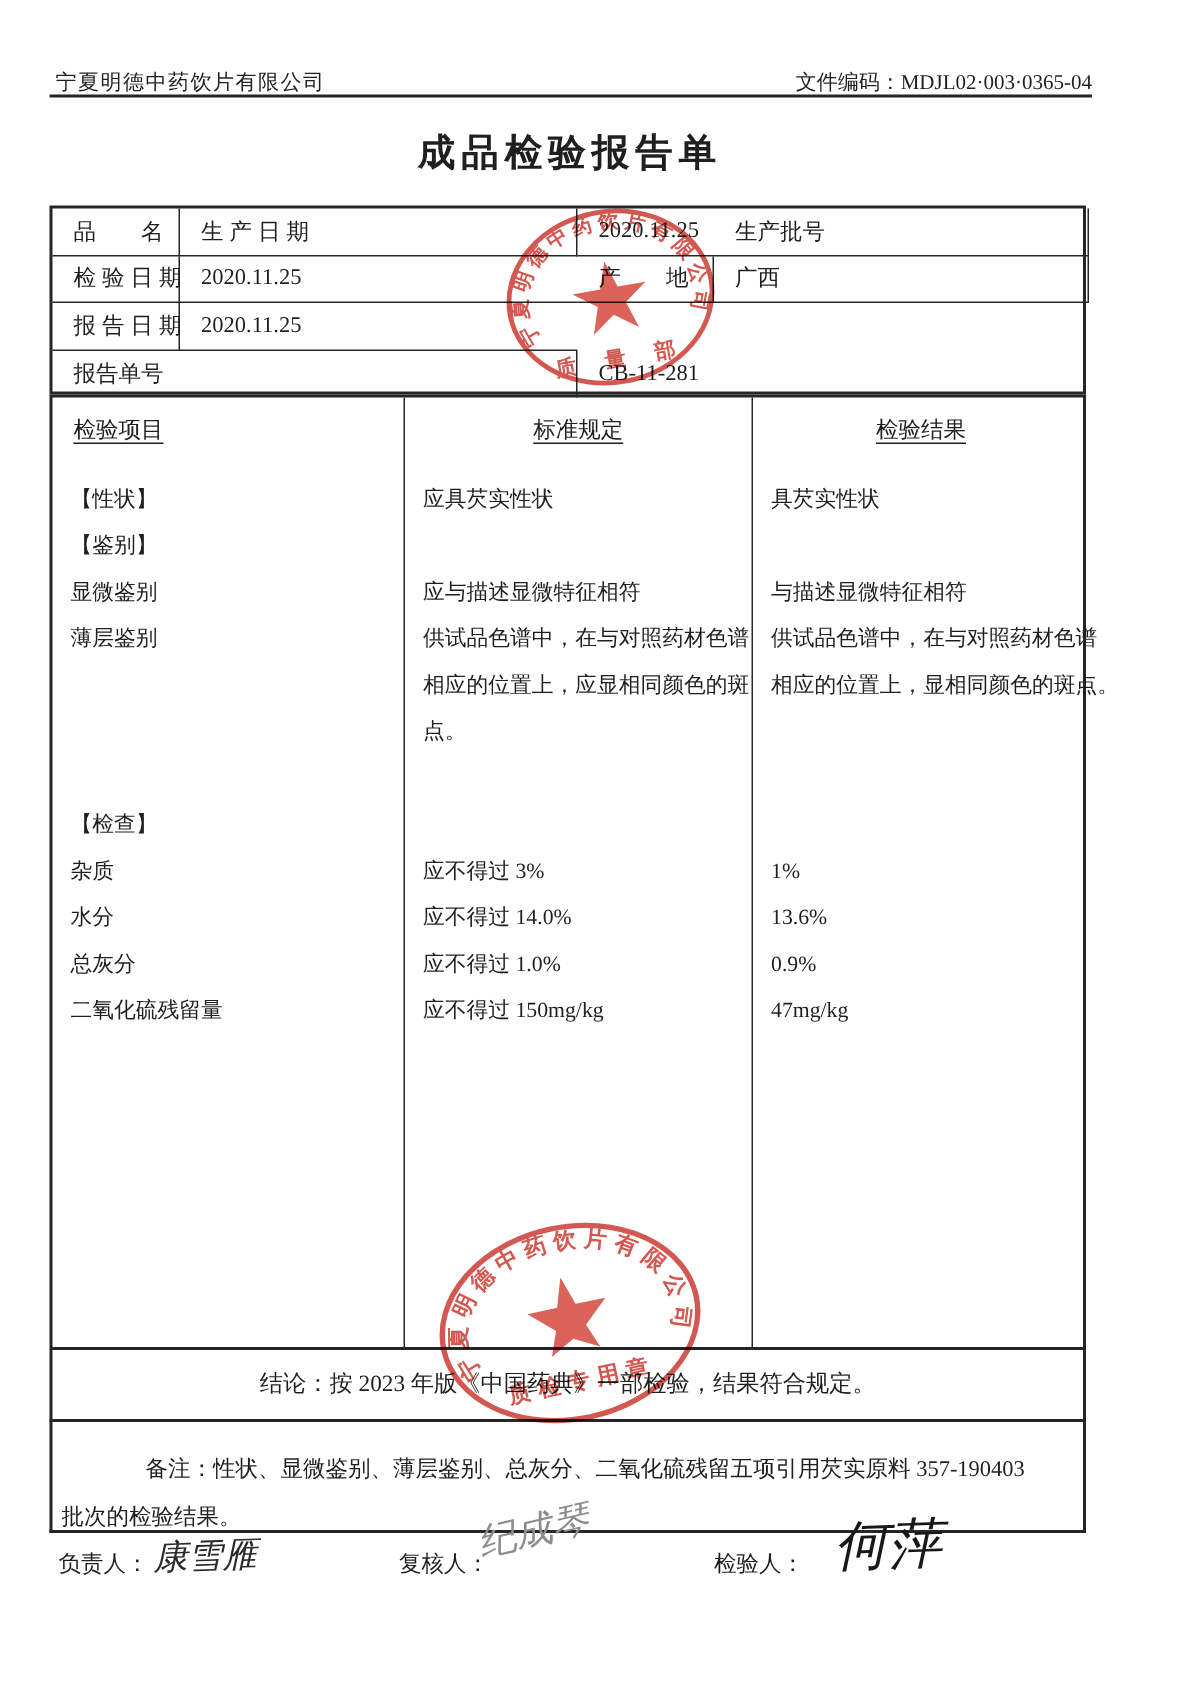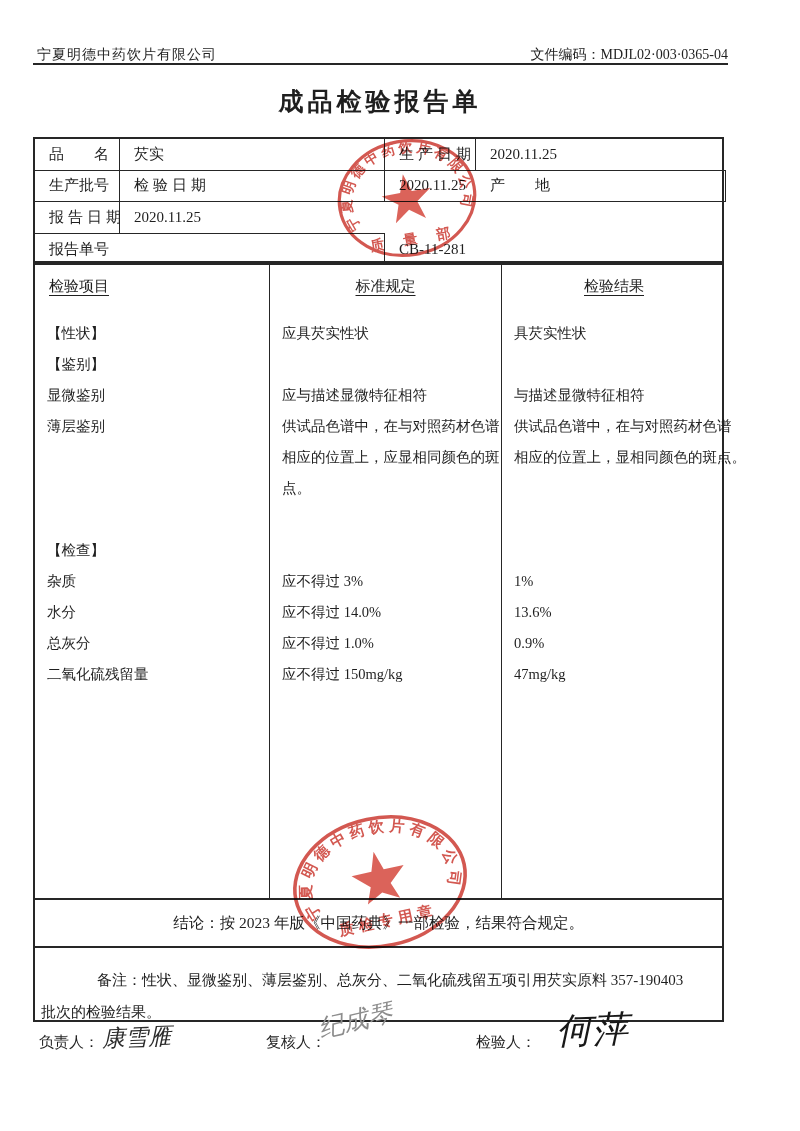--- a/index.html
+++ b/index.html
@@ -53,29 +53,29 @@
 </head>
 <body>
 
 <div class="abs company">宁夏明德中药饮片有限公司</div>
 <div class="abs doccode">文件编码：MDJL02·003·0365-04</div>
 <div class="abs rule"></div>
 <div class="abs title">成品检验报告单</div>
 
 <div class="abs info-table">
   <div>品　　名</div>
-  <div>芡实</div>
   <div class="datelabel">生产日期</div>
   <div class="nbr">2020.11.25</div>
 
   <div>生产批号</div>
   <div class="datelabel">检验日期</div>
   <div class="nbr">2020.11.25</div>
 
   <div>产　　地</div>
+  <div>广西</div>
   <div class="datelabel">报告日期</div>
   <div class="nbr">2020.11.25</div>
 
   <div class="span2a nbb">报告单号</div>
   <div class="span2b nbr nbb">CB-11-281</div>
 </div>
 
 <div class="abs main-table">
   <div class="main-col">
     <div class="col-head left">检验项目</div>

